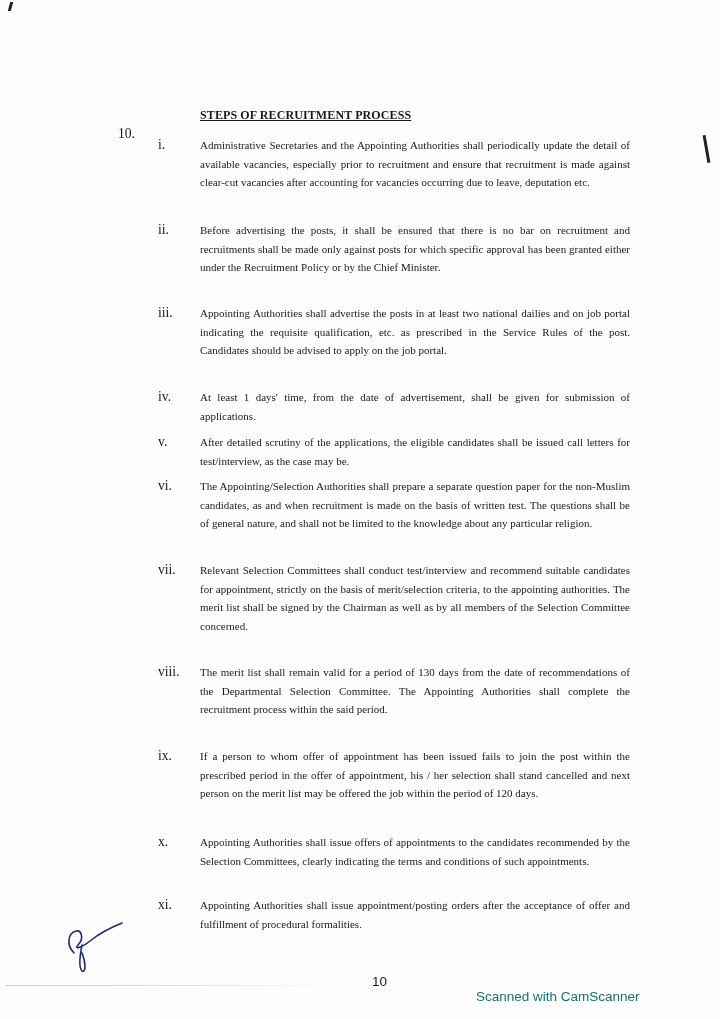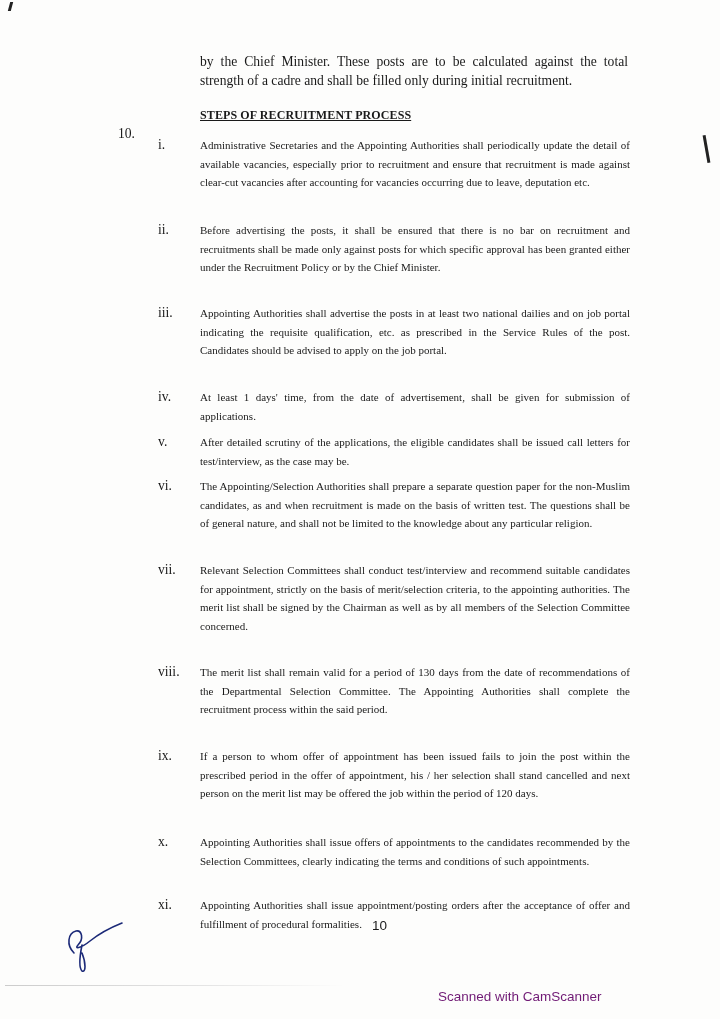--- a/index.html
+++ b/index.html
@@ -11,33 +11,32 @@
   }
   .page { position: absolute; left: 0; top: 0; width: 720px; height: 1019px; }
   .mark-tl { position: absolute; left: 9px; top: 2px; width: 3px; height: 9px; background: #222; transform: skewX(-15deg); }
   .mark-r { position: absolute; left: 705px; top: 135px; width: 3px; height: 28px; background: #222; transform: rotate(-10deg); }
   .intro { position: absolute; left: 200px; top: 52px; width: 428px; font-size: 13.6px; line-height: 19px; text-align: justify; }
   .sec-num { position: absolute; left: 118px; top: 110px; font-size: 13.6px; margin-top: 16px; }
   .sec-title { position: absolute; left: 200px; top: 108px; font-size: 12px; font-weight: bold; text-decoration: underline; letter-spacing: 0.1px; }
   .item { position: absolute; left: 158px; width: 472px; }
   .item .num { position: absolute; left: 0; top: 0; font-size: 13.6px; line-height: 18.5px; }
   .item .txt { position: absolute; left: 42px; top: 0; width: 430px; font-size: 11px; line-height: 18.5px; text-align: justify; text-align-last: left; }
-  .page-num { position: absolute; left: 372px; top: 918px; font-family: "Liberation Sans", "DejaVu Sans", sans-serif; font-size: 13.5px; }
+  .page-num { position: absolute; left: 372px; top: 974px; font-family: "Liberation Sans", "DejaVu Sans", sans-serif; font-size: 13.5px; }
   .signature { position: absolute; left: 60px; top: 915px; width: 70px; height: 60px; }
   .bottom-line { position: absolute; left: 5px; top: 985px; width: 340px; height: 1px; background: linear-gradient(90deg, #ccc, #e5e5e5 60%, transparent); }
-  .watermark { position: absolute; left: 438px; top: 989px; font-family: "Liberation Sans", "DejaVu Sans", sans-serif; font-size: 13.5px; color: #701a75; }
+  .watermark { position: absolute; left: 476px; top: 989px; font-family: "Liberation Sans", "DejaVu Sans", sans-serif; font-size: 13.5px; color: #0f766e; }
 </style>
 </head>
 <body>
 
 <div class="page">
   <div class="mark-tl"></div>
   <div class="mark-r"></div>
 
-  <div class="intro">by the Chief Minister. These posts are to be calculated against the total strength of a cadre and shall be filled only during initial recruitment.</div>
 
   <div class="sec-num">10.</div>
   <div class="sec-title">STEPS OF RECRUITMENT PROCESS</div>
 
   <div class="item" style="top:136px">
     <span class="num">i.</span>
     <span class="txt">Administrative Secretaries and the Appointing Authorities shall periodically update the detail of available vacancies, especially prior to recruitment and ensure that recruitment is made against clear-cut vacancies after accounting for vacancies occurring due to leave, deputation etc.</span>
   </div>
   <div class="item" style="top:221px">
     <span class="num">ii.</span>

